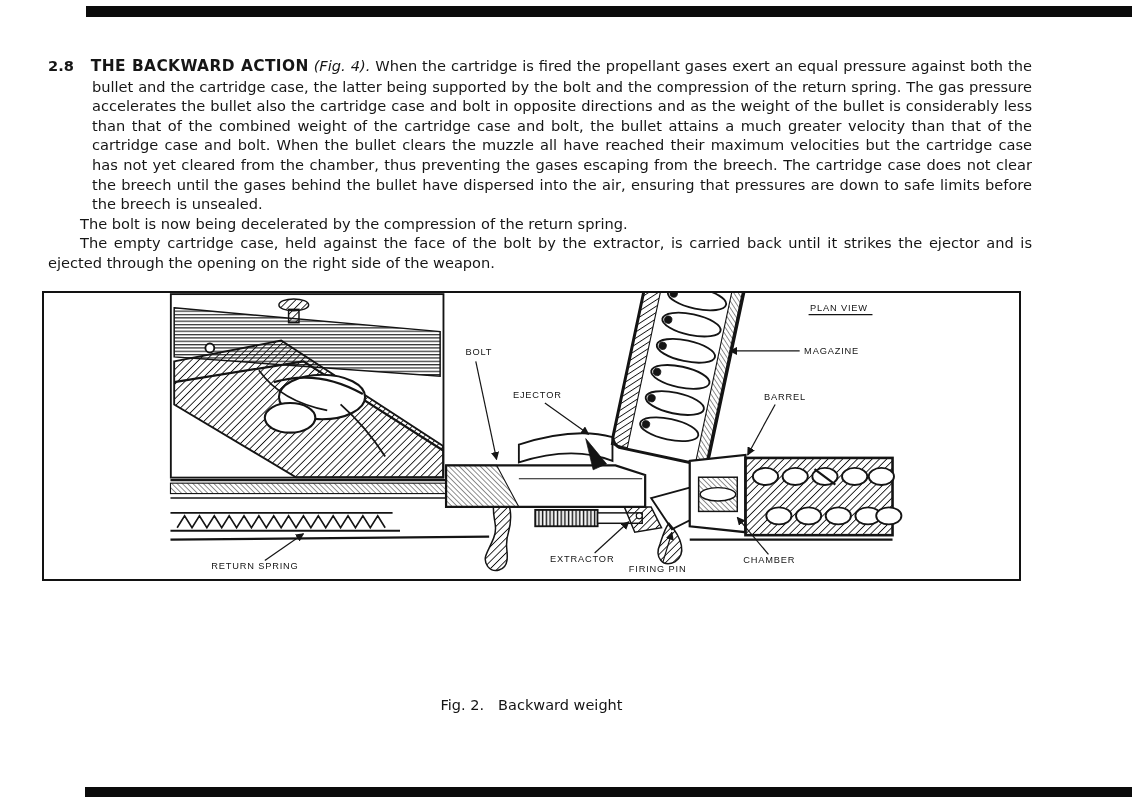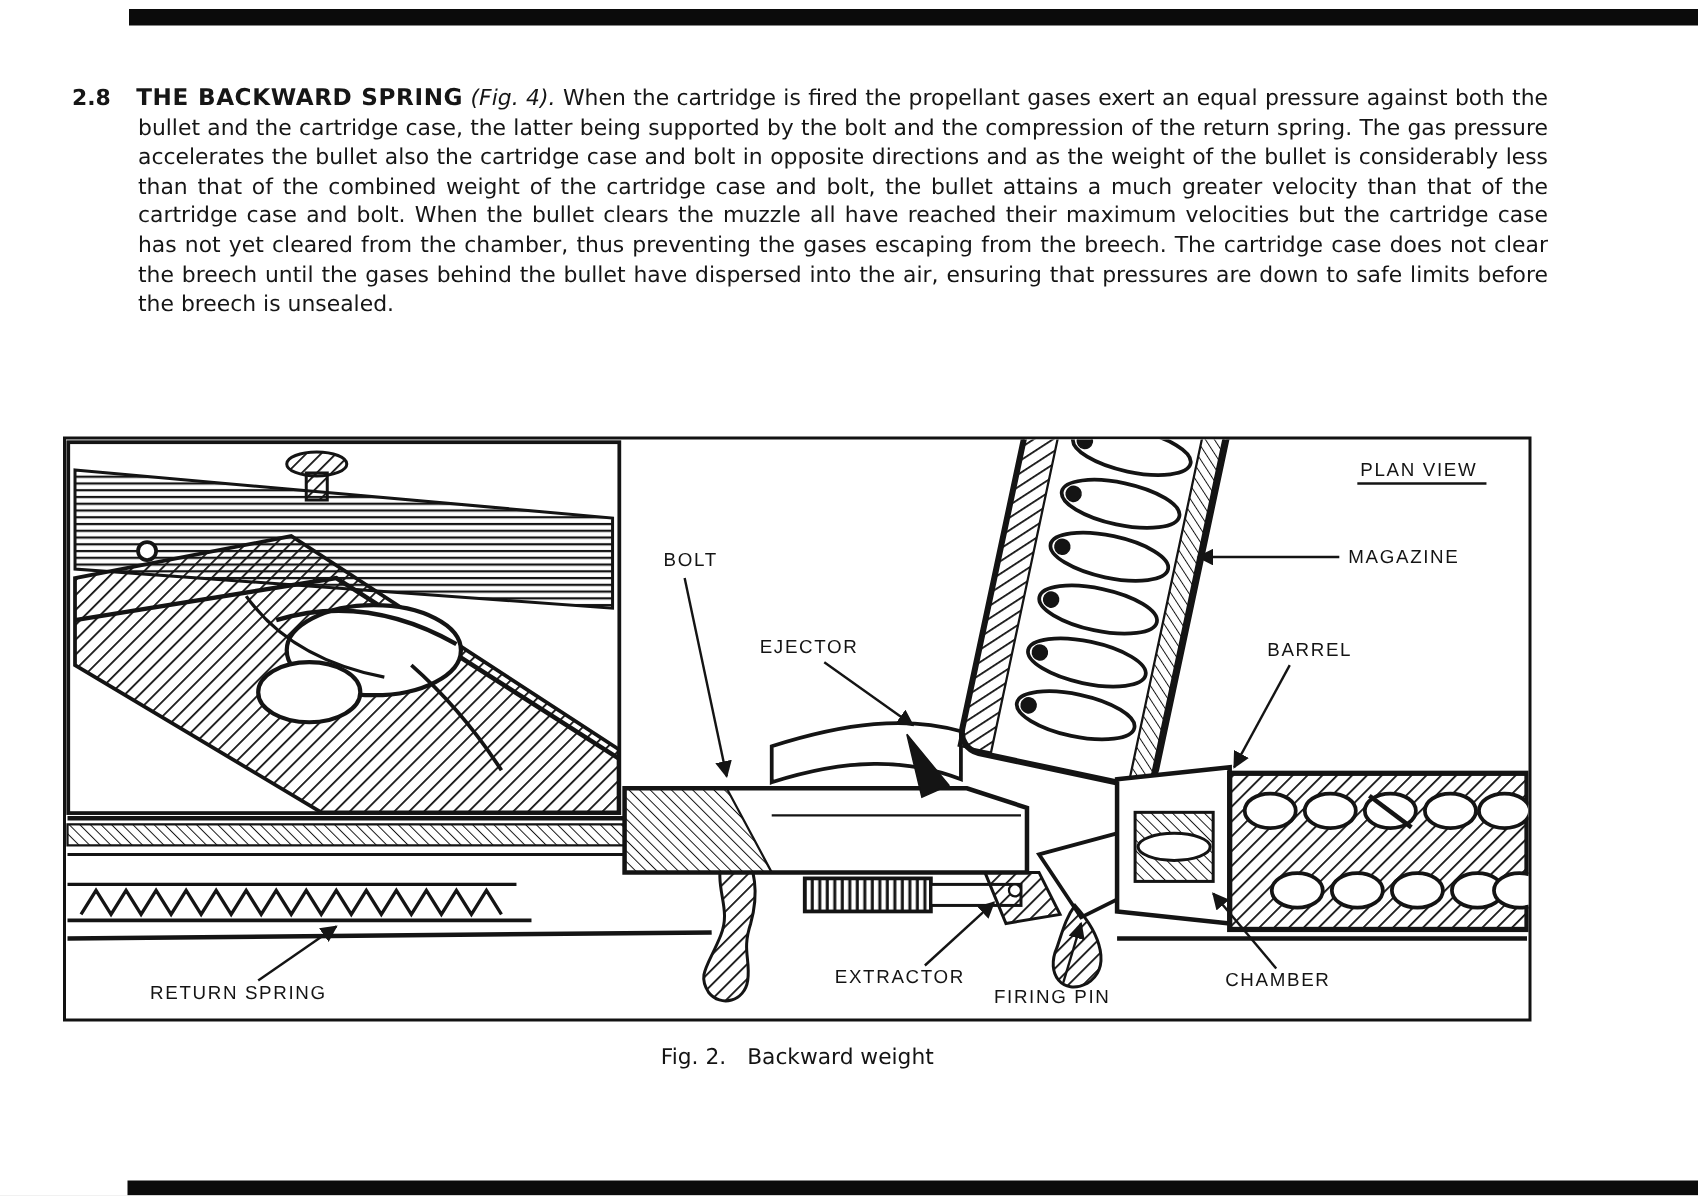--- a/index.html
+++ b/index.html
@@ -17,21 +17,21 @@
              font-size:14.6px; line-height:19.6px; text-align:justify; }
   .section p { margin:0; }
   .p1 { padding-left:44px; text-indent:-44px; }
   .b { font-weight:700; }
   .sec-num { padding-right:12px; }
   .sec-title { letter-spacing:0.4px; font-size:15.4px; }
   .figref { font-style:italic; }
   .p2 { margin:14px 0 0 44px; text-indent:32px; }
   .p3 { margin:9px 0 0 44px; text-indent:32px; }
 
-  .figure-box { position:absolute; left:42px; top:291px; width:979px; height:390px;
+  .figure-box { position:absolute; left:42px; top:291px; width:979px; height:290px;
                 border:2.5px solid #121212; background:#ffffff; }
   .figure-box svg { display:block; width:100%; height:100%; }
 
   .caption { position:absolute; left:42px; top:697px; width:979px; text-align:center;
              font-size:14.5px; color:#141414; }
   .cap-fig { font-weight:400; margin-right:14px; }
 
   .lbl { font-family:"Liberation Sans", sans-serif; font-size:12.5px;
          letter-spacing:1.1px; fill:#141414; }
 </style>
@@ -39,24 +39,26 @@
 <body>
 
 <div class="page">
 
   <div class="scan-bar top"></div>
   <div class="scan-bar bottom"></div>
 
   <div class="section">
     <p class="p1">
       <span class="b sec-num">2.8</span>
-      <span class="b sec-title">THE BACKWARD SPRING</span>
+      <span class="b sec-title">THE BACKWARD ACTION</span>
       <span class="figref">(Fig. 4).</span>
       <span>When the cartridge is fired the propellant gases exert an equal pressure against both the bullet and the cartridge case, the latter being supported by the bolt and the compression of the return spring. The gas pressure accelerates the bullet also the cartridge case and bolt in opposite directions and as the weight of the bullet is considerably less than that of the combined weight of the cartridge case and bolt, the bullet attains a much greater velocity than that of the cartridge case and bolt. When the bullet clears the muzzle all have reached their maximum velocities but the cartridge case has not yet cleared from the chamber, thus preventing the gases escaping from the breech. The cartridge case does not clear the breech until the gases behind the bullet have dispersed into the air, ensuring that pressures are down to safe limits before the breech is unsealed.</span>
     </p>
+    <p class="p2">The bolt is now being decelerated by the compression of the return spring.</p>
+    <p class="p3">The empty cartridge case, held against the face of the bolt by the extractor, is carried back until it strikes the ejector and is ejected through the opening on the right side of the weapon.</p>
   </div>
 
   <div class="figure-box">
     <svg viewBox="0 0 974 385">
       <defs>
         <pattern id="diag" width="7" height="7" patternUnits="userSpaceOnUse" patternTransform="rotate(45)">
           <line x1="0" y1="0" x2="0" y2="7" stroke="#141414" stroke-width="2.4"></line>
         </pattern>
         <pattern id="diag2" width="5" height="5" patternUnits="userSpaceOnUse" patternTransform="rotate(-45)">
           <line x1="0" y1="0" x2="0" y2="5" stroke="#141414" stroke-width="1.3"></line>

